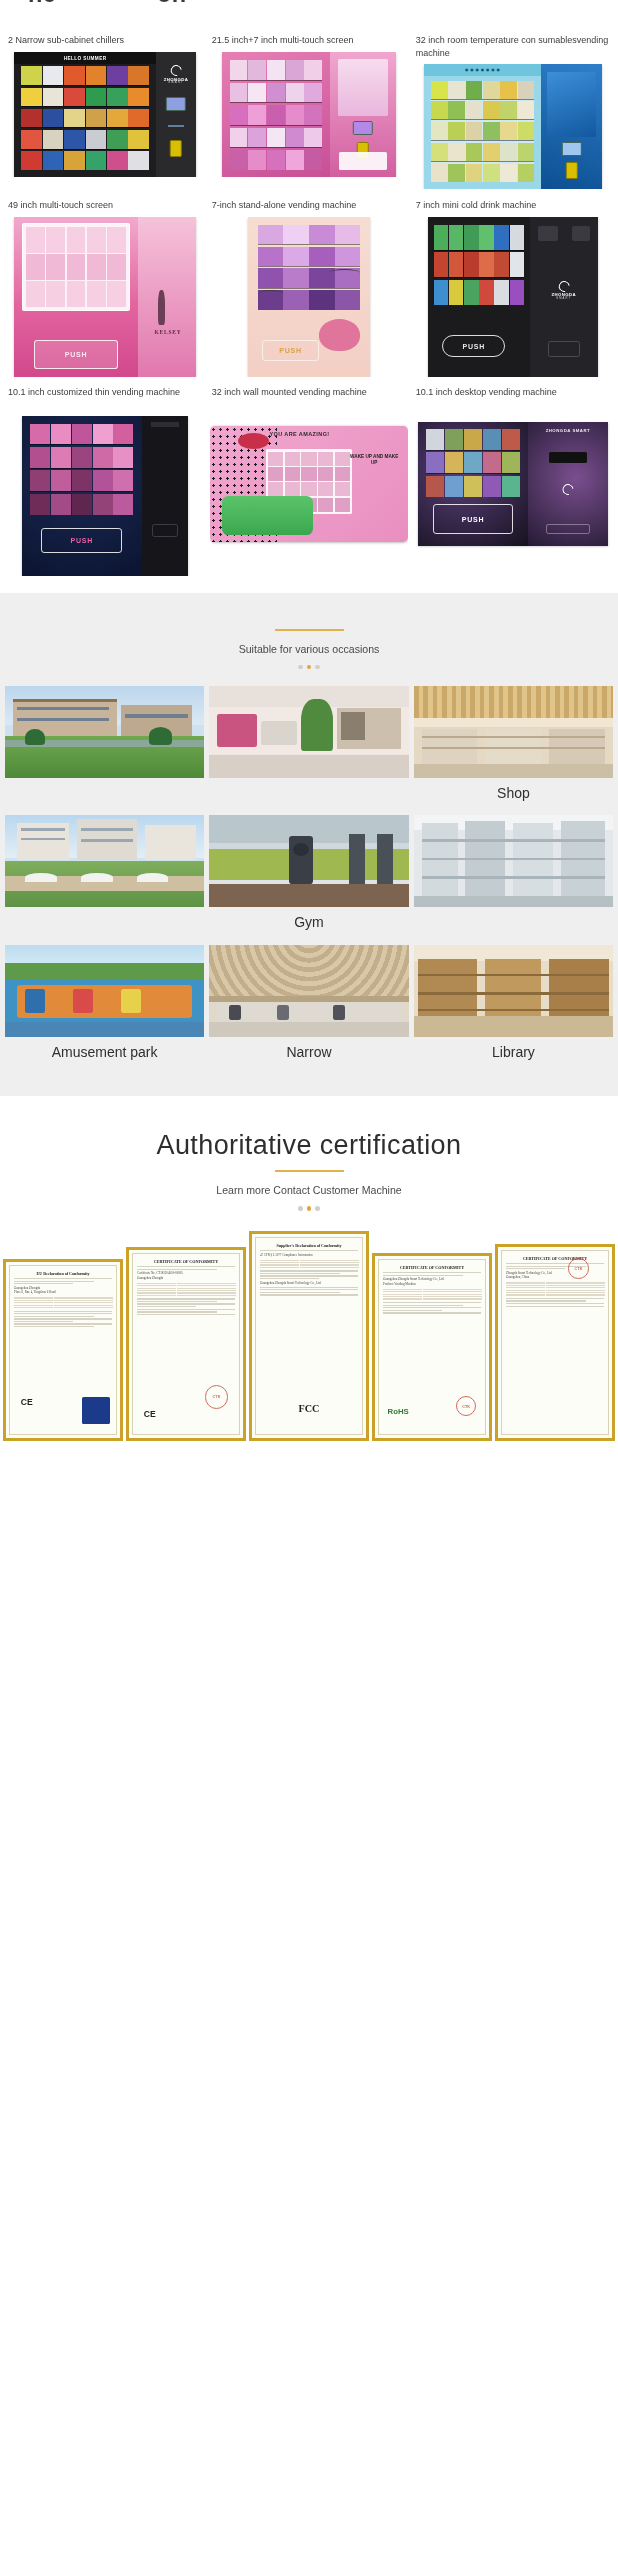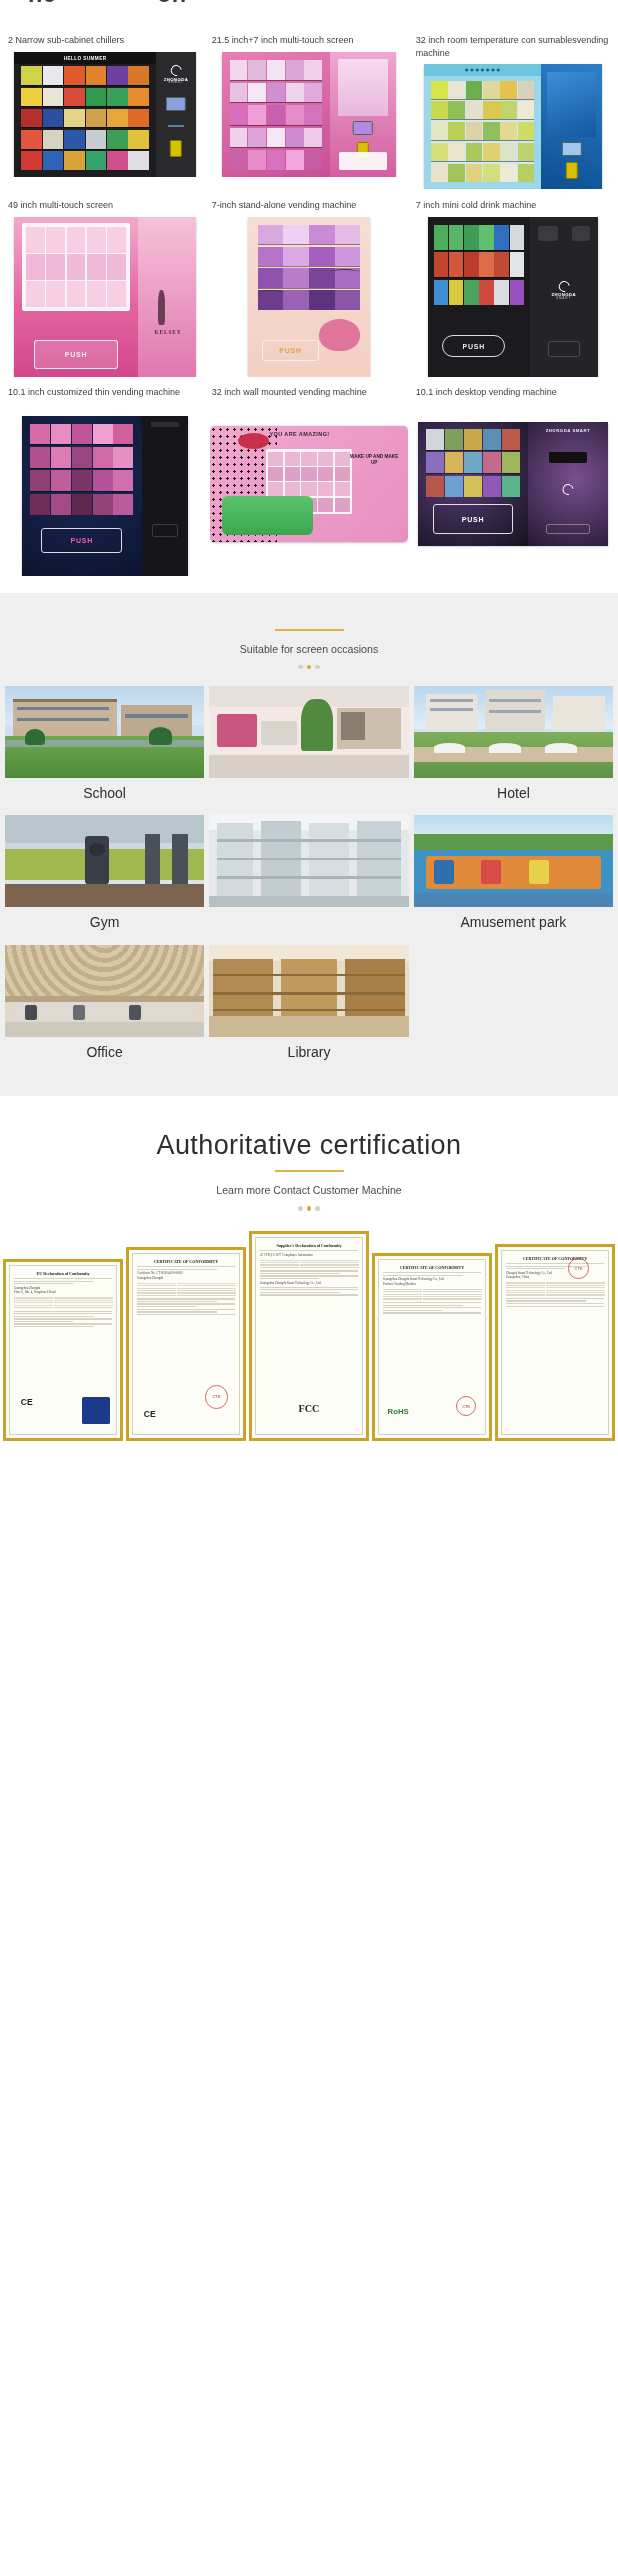--- a/index.html
+++ b/index.html
@@ -659,21 +659,21 @@
             <div class="blk" style="left:22%;right:22%;bottom:10%;height:8%;border:0.8px solid rgba(255,255,255,.35);border-radius:2.3px;"></div>
           </div>
         </div>
       </div>
     </div>
 
   </div>
 
   <div class="app-section">
     <div class="title-rule"></div>
-    <div class="section-sub">Suitable for screen occasions</div>
+    <div class="section-sub">Suitable for various occasions</div>
     <div class="dots">
       <i></i>
       <i class="on"></i>
       <i></i>
     </div>
 
     <div class="app-grid">
 
       <div class="app-cell">
         <div class="app-photo" style="background:#cfe0ef;">
@@ -681,54 +681,65 @@
           <div class="blk" style="left:4%;top:14%;width:52%;height:44%;background:#c8b49a;border-top:3.1px solid #8a6f52;"></div>
           <div class="blk" style="left:58%;top:20%;width:36%;height:38%;background:#bda98f;"></div>
           <div class="blk" style="left:6%;top:22%;width:46%;height:4%;background:#6f7f93;"></div>
           <div class="blk" style="left:6%;top:34%;width:46%;height:4%;background:#6f7f93;"></div>
           <div class="blk" style="left:60%;top:30%;width:32%;height:4%;background:#6f7f93;"></div>
           <div class="ground" style="height:46%;background:linear-gradient(180deg,#6fa84e,#4f8a3a);"></div>
           <div class="blk" style="left:0;bottom:34%;width:100%;height:8%;background:#8aa79a;"></div>
           <div class="blk" style="left:10%;bottom:36%;width:10%;height:18%;background:#2f6b35;border-radius:50% 50% 20% 20%;"></div>
           <div class="blk" style="left:72%;bottom:36%;width:12%;height:20%;background:#2f6b35;border-radius:50% 50% 20% 20%;"></div>
         </div>
-        <div class="app-label">School</div>
       </div>
 
       <div class="app-cell">
         <div class="app-photo" style="background:#efe6e2;">
           <div class="blk" style="left:0;top:0;width:100%;height:22%;background:#e8e0da;"></div>
           <div class="blk" style="left:0;top:22%;width:100%;height:52%;background:#f2e9e4;"></div>
           <div class="blk" style="left:4%;top:30%;width:20%;height:36%;background:#c8547f;border-radius:2.3px;"></div>
           <div class="blk" style="left:26%;top:38%;width:18%;height:26%;background:#d9d4cc;border-radius:2.3px;"></div>
           <div class="blk" style="left:46%;top:14%;width:16%;height:56%;background:#4f8a3f;border-radius:40% 40% 8% 8%;"></div>
           <div class="blk" style="left:64%;top:24%;width:32%;height:44%;background:#cdbfae;"></div>
           <div class="blk" style="left:66%;top:28%;width:12%;height:30%;background:#8a7f6e;"></div>
           <div class="ground" style="height:26%;background:#d8cfc6;"></div>
         </div>
       </div>
 
+      <div class="app-cell">
+        <div class="app-photo" style="background:#e6d9c3;">
+          <div class="blk" style="left:0;top:0;width:100%;height:34%;background:repeating-linear-gradient(90deg,#c9a86a 0 4.7px,#e0c48a 4.7px 9.4px);"></div>
+          <div class="blk" style="left:0;top:34%;width:100%;height:10%;background:#f0e6d2;"></div>
+          <div class="blk" style="left:4%;top:46%;width:28%;height:38%;background:#ded3c0;"></div>
+          <div class="blk" style="left:36%;top:46%;width:28%;height:38%;background:#e5dbc9;"></div>
+          <div class="blk" style="left:68%;top:46%;width:28%;height:38%;background:#d6cab6;"></div>
+          <div class="blk" style="left:4%;top:54%;width:92%;height:2.3px;background:#b8a98f;"></div>
+          <div class="blk" style="left:4%;top:66%;width:92%;height:2.3px;background:#b8a98f;"></div>
+          <div class="ground" style="height:16%;background:#cdbfa6;"></div>
+        </div>
+        <div class="app-label">Shop</div>
+      </div>
 
       <div class="app-cell">
         <div class="app-photo" style="background:#cfe2ef;">
           <div class="sky" style="height:46%;background:linear-gradient(180deg,#b9d7ef,#e3eef6);"></div>
           <div class="blk" style="left:6%;top:8%;width:26%;height:40%;background:#e8e4dc;"></div>
           <div class="blk" style="left:36%;top:4%;width:30%;height:44%;background:#dfdbd2;"></div>
           <div class="blk" style="left:70%;top:10%;width:26%;height:38%;background:#e9e5dd;"></div>
           <div class="blk" style="left:8%;top:14%;width:22%;height:2.3px;background:#9aa7b2;"></div>
           <div class="blk" style="left:8%;top:24%;width:22%;height:2.3px;background:#9aa7b2;"></div>
           <div class="blk" style="left:38%;top:14%;width:26%;height:2.3px;background:#9aa7b2;"></div>
           <div class="blk" style="left:38%;top:26%;width:26%;height:2.3px;background:#9aa7b2;"></div>
           <div class="ground" style="height:50%;background:linear-gradient(180deg,#7fae5c,#5e9245);"></div>
           <div class="blk" style="left:0;bottom:18%;width:100%;height:16%;background:#cdbfa0;"></div>
           <div class="blk" style="left:10%;bottom:28%;width:16%;height:10%;background:#f2f2f0;border-radius:50% 50% 0 0;"></div>
           <div class="blk" style="left:38%;bottom:28%;width:16%;height:10%;background:#f2f2f0;border-radius:50% 50% 0 0;"></div>
           <div class="blk" style="left:66%;bottom:28%;width:16%;height:10%;background:#f2f2f0;border-radius:50% 50% 0 0;"></div>
         </div>
-        <div class="app-label">Hotel</div>
       </div>
 
       <div class="app-cell">
         <div class="app-photo" style="background:#dfe3e6;">
           <div class="blk" style="left:0;top:0;width:100%;height:30%;background:#b9c6cc;"></div>
           <div class="blk" style="left:0;top:30%;width:100%;height:40%;background:#9fb84f;"></div>
           <div class="blk" style="left:0;top:30%;width:100%;height:6%;background:#cfd9dd;"></div>
           <div class="blk" style="left:40%;top:22%;width:12%;height:52%;background:#3a3f47;border-radius:3.1px;"></div>
           <div class="blk" style="left:42%;top:30%;width:8%;height:14%;background:#2b3038;border-radius:50%;"></div>
           <div class="blk" style="left:70%;top:20%;width:8%;height:56%;background:#4a5058;"></div>
@@ -770,21 +781,21 @@
         <div class="app-photo" style="background:#e0d8c8;">
           <div class="blk" style="left:0;top:0;width:100%;height:58%;background:
                repeating-radial-gradient(circle at 50% -20%, #d8c8a8 0 4.7px, #c2ae8a 4.7px 9.4px);"></div>
           <div class="blk" style="left:0;top:56%;width:100%;height:6%;background:#b5a382;"></div>
           <div class="blk" style="left:4%;top:62%;width:92%;height:22%;background:#dedad2;"></div>
           <div class="blk" style="left:10%;top:66%;width:6%;height:16%;background:#4a4a52;border-radius:2.3px;"></div>
           <div class="blk" style="left:34%;top:66%;width:6%;height:16%;background:#6a6a72;border-radius:2.3px;"></div>
           <div class="blk" style="left:62%;top:66%;width:6%;height:16%;background:#52525a;border-radius:2.3px;"></div>
           <div class="ground" style="height:16%;background:#cfc9bd;"></div>
         </div>
-        <div class="app-label">Office</div>
+        <div class="app-label">Narrow</div>
       </div>
 
       <div class="app-cell">
         <div class="app-photo" style="background:#e7dcc8;">
           <div class="blk" style="left:0;top:0;width:100%;height:18%;background:#f0e7d6;"></div>
           <div class="blk" style="left:2%;top:16%;width:30%;height:62%;background:#b08a52;"></div>
           <div class="blk" style="left:36%;top:16%;width:28%;height:62%;background:#c0995e;"></div>
           <div class="blk" style="left:68%;top:16%;width:30%;height:62%;background:#a87f48;"></div>
           <div class="blk" style="left:2%;top:32%;width:96%;height:2.3px;background:#8a6a3a;"></div>
           <div class="blk" style="left:2%;top:52%;width:96%;height:2.3px;background:#8a6a3a;"></div>

